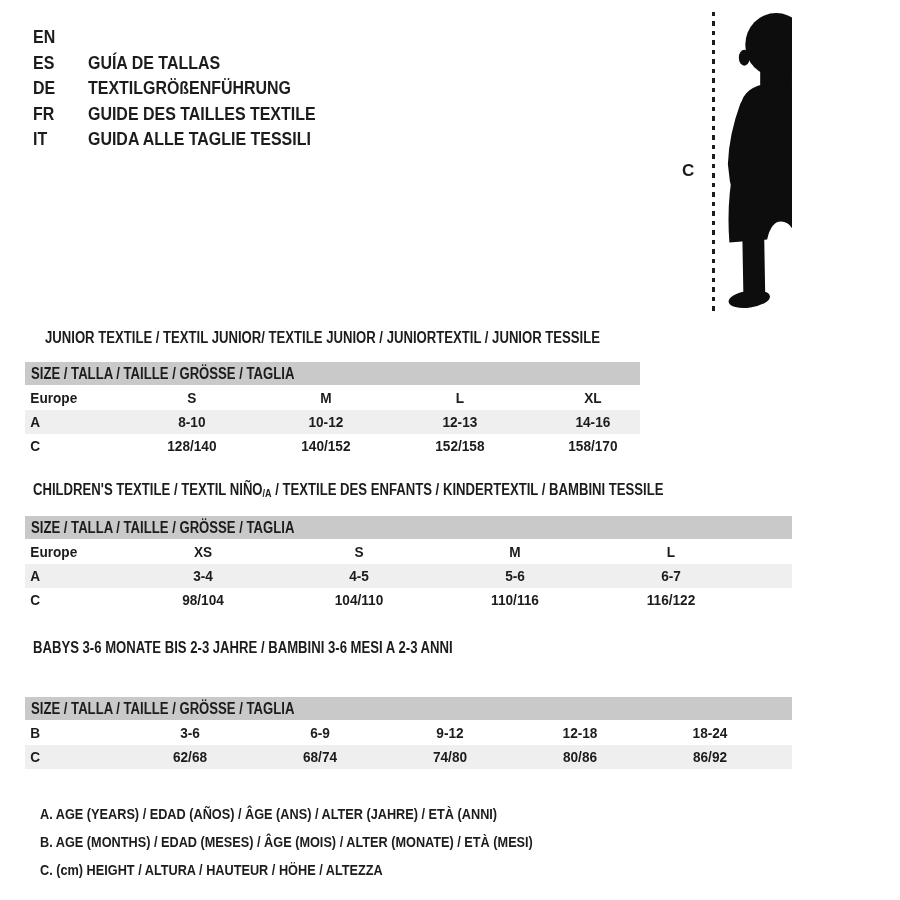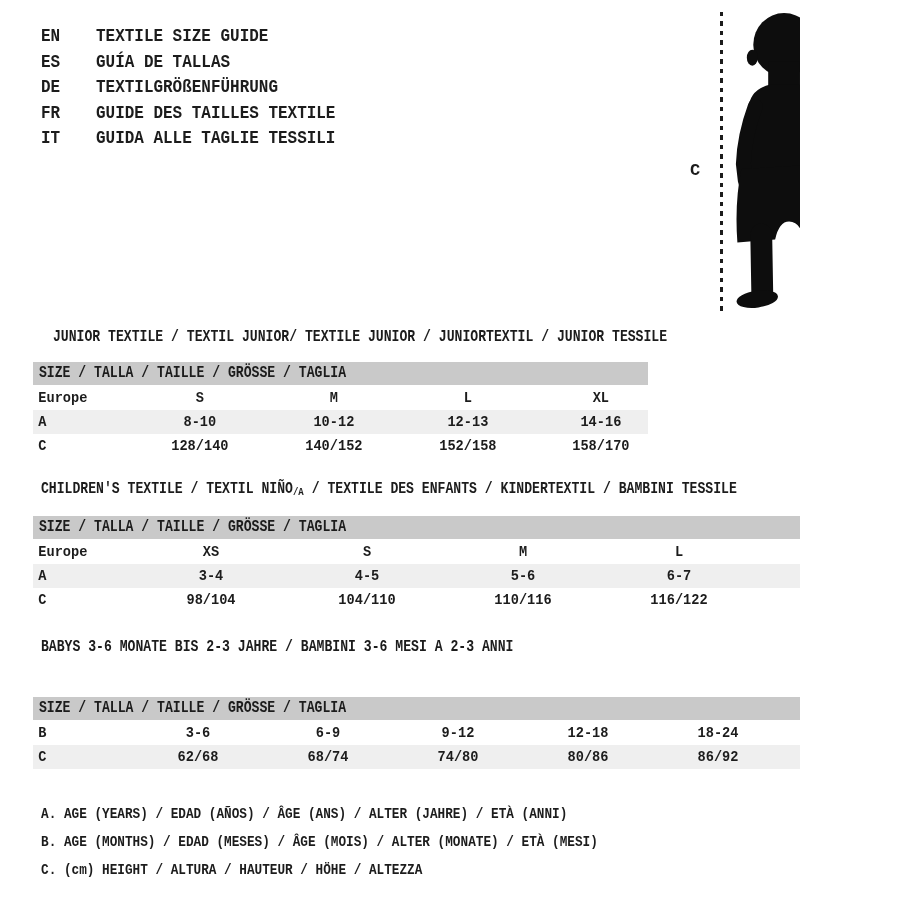--- a/index.html
+++ b/index.html
@@ -9,24 +9,23 @@
     --row-alt:#efefef;
     --silhouette:#0d0d0d;
   }
   *{margin:0;padding:0;box-sizing:border-box;}
   html,body{background:#fff;}
   .canvas{
     position:relative;
     width:792px;height:900px;
     background:var(--bg);
     color:var(--ink);
-    font-family:Liberation Mono, monospace;
+    font-family:Liberation Sans, sans-serif;
     font-weight:700;
     overflow:hidden;
-    margin-left:8px;
   }
   .cond{display:inline-block;transform:scaleX(0.82);transform-origin:0 50%;white-space:nowrap;}
 
   
   .lang{position:absolute;left:33px;top:24px;}
   .lang-row{display:flex;height:25.5px;line-height:25.5px;font-size:19px;}
   .lang-code{width:55px;}
   .lang-code span,.lang-label span{display:inline-block;transform:scaleX(0.84);transform-origin:0 50%;white-space:nowrap;}
 
   
@@ -50,31 +49,30 @@
   .tbl2{left:25px;top:516px;width:860px;}
   .tbl3{left:25px;top:697px;width:860px;}
   .tbl-header{height:23px;line-height:23px;background:var(--header-bar);padding-left:6px;font-size:16px;margin-bottom:1px;}
   .tbl-header span{display:inline-block;transform:scaleX(0.82);transform-origin:0 50%;white-space:nowrap;}
   .row{display:flex;height:24px;line-height:24px;font-size:15.5px;gap:40px;}
   .row.alt{background:var(--row-alt);}
   .cell-label{width:80px;padding-left:6px;text-align:left;transform:scaleX(0.88);transform-origin:0 50%;}
   .cell{flex:1;text-align:center;transform:scaleX(0.88);}
 
   
-  .footnotes{position:absolute;left:33px;top:800px;font-size:15.5px;line-height:28px;}
+  .footnotes{position:absolute;left:40px;top:800px;font-size:15.5px;line-height:28px;}
 </style>
 </head>
 <body>
 
 <div class="canvas">
 
   <div class="lang">
     <div class="lang-row">
       <span class="lang-code"><span>EN</span></span>
-      <span class="lang-label"><span>TEXTILE SIZE GUIDE</span></span>
     </div>
     <div class="lang-row">
       <span class="lang-code"><span>ES</span></span>
       <span class="lang-label"><span>GUÍA DE TALLAS</span></span>
     </div>
     <div class="lang-row">
       <span class="lang-code"><span>DE</span></span>
       <span class="lang-label"><span>TEXTILGRÖßENFÜHRUNG</span></span>
     </div>
     <div class="lang-row">

